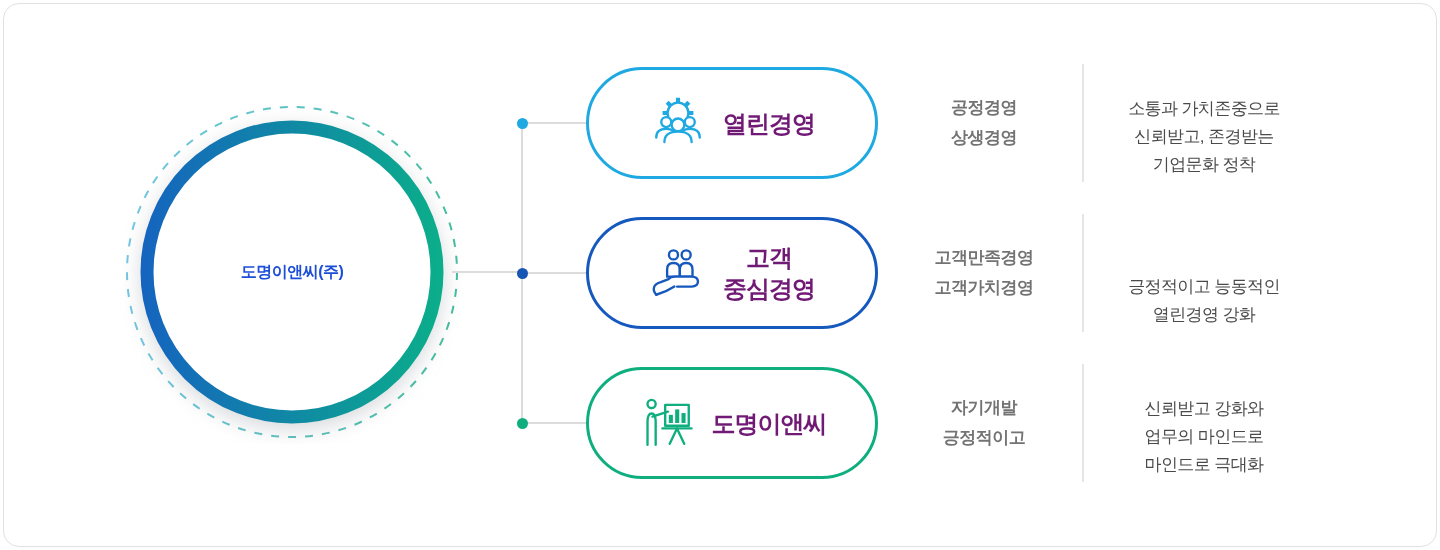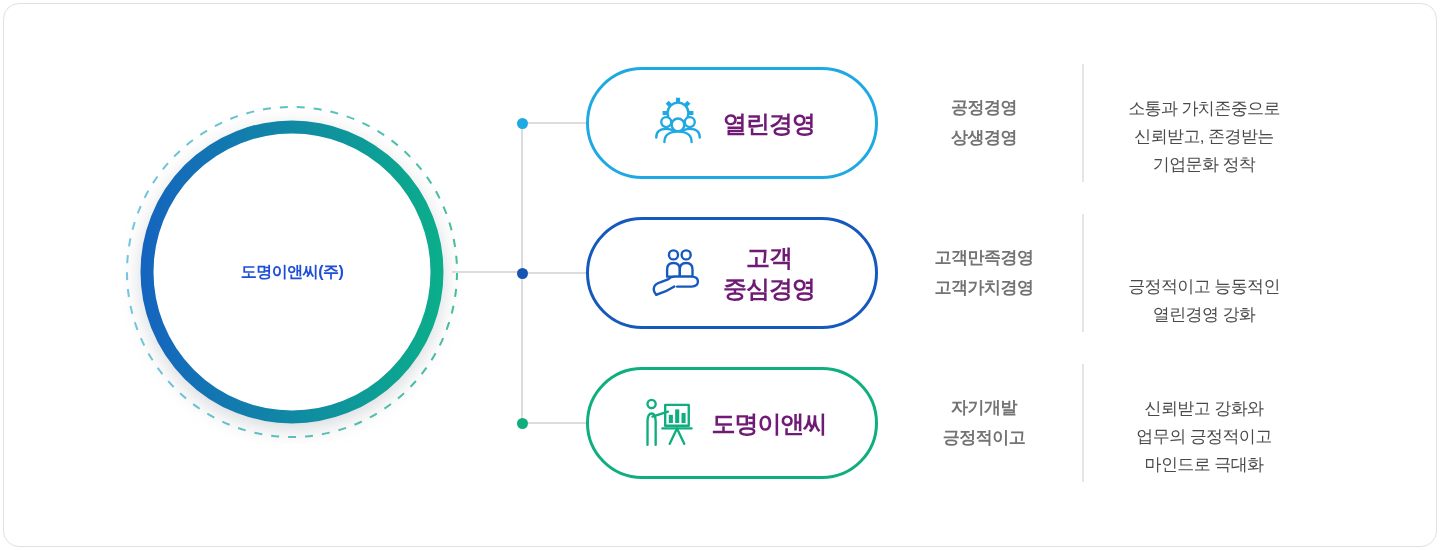--- a/index.html
+++ b/index.html
@@ -156,16 +156,16 @@
       <span></span>
     </span>
   </div>
   <div class="kw top-r2">
     <span>자기개발</span>
     <span>긍정적이고</span>
   </div>
   <div class="divider divtop-r2"></div>
   <div class="desc top-r2">
     <span>신뢰받고 강화와</span>
-    <span>업무의 긍정적이고</span>
+    <span>업무의 마인드로</span>
     <span>마인드로 극대화</span>
   </div>
 </div>
 
 </body></html>

